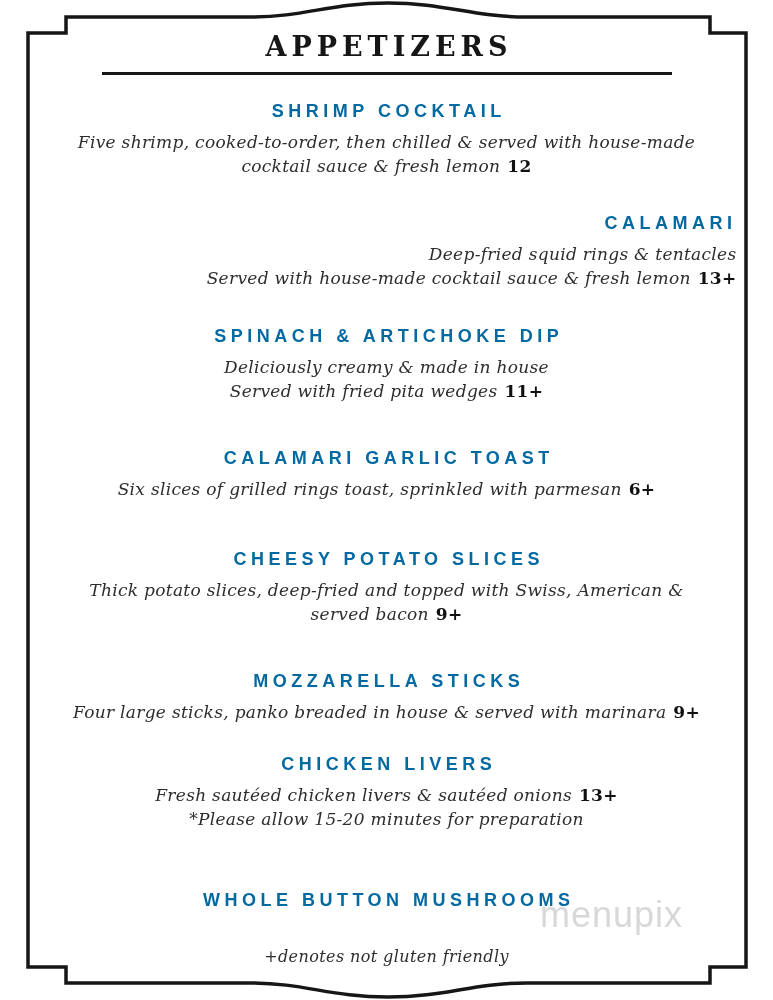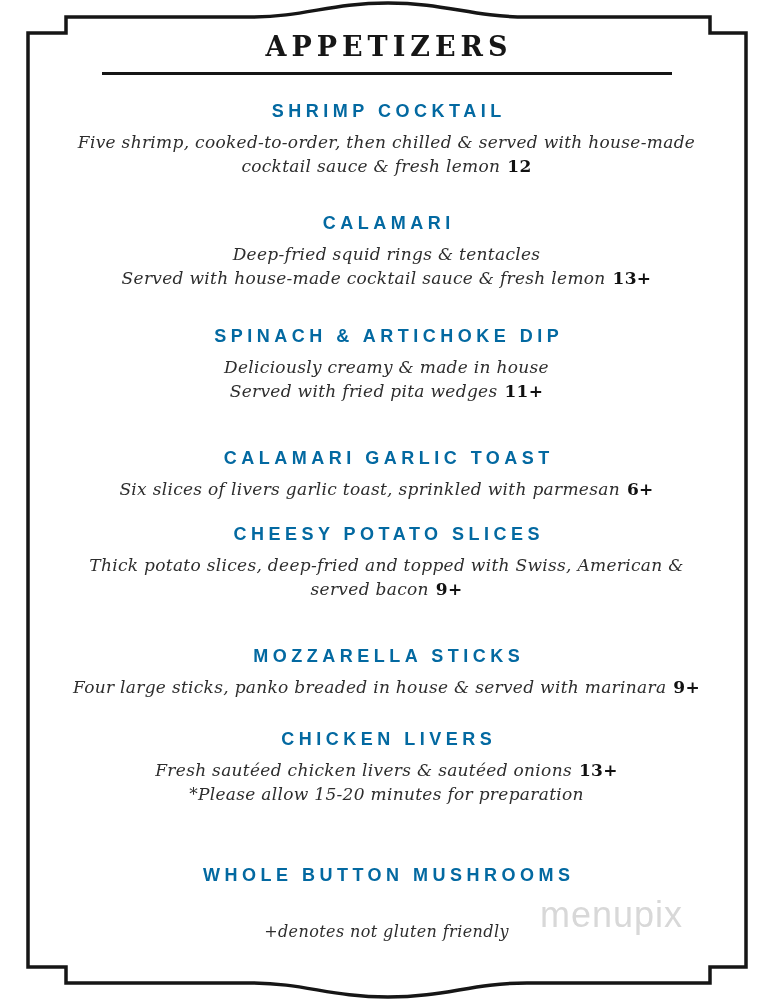--- a/index.html
+++ b/index.html
@@ -41,24 +41,24 @@
 
   .title-rule {
     width: 570px;
     height: 3px;
     background: #161616;
     margin: 9px auto 0 auto;
   }
 
   .menu-item { margin-top: 44px; }
   .menu-item:nth-of-type(1) { margin-top: 27px; }
-  .menu-item:nth-of-type(2) { margin-top: 36px; }
+  .menu-item:nth-of-type(2) { margin-top: 36px; text-align: right; }
   .menu-item:nth-of-type(3) { margin-top: 37px; }
   .menu-item:nth-of-type(4) { margin-top: 46px; }
-  .menu-item:nth-of-type(5) { margin-top: 24px; }
+  .menu-item:nth-of-type(5) { margin-top: 49px; }
   .menu-item:nth-of-type(6) { margin-top: 46px; }
   .menu-item:nth-of-type(7) { margin-top: 31px; }
   .menu-item:nth-of-type(8) { margin-top: 60px; }
 
   h2.item-name {
     margin: 0;
     font-family: "Liberation Sans", sans-serif;
     font-weight: bold;
     font-size: 18px;
     line-height: 19px;
@@ -140,21 +140,21 @@
     <h2 class="item-name">SPINACH &amp; ARTICHOKE DIP</h2>
     <div class="item-desc">
       <p class="desc-line"><span>Deliciously creamy &amp; made in house</span></p>
       <p class="desc-line"><span>Served with fried pita wedges</span><span class="price">11+</span></p>
     </div>
   </section>
 
   <section class="menu-item">
     <h2 class="item-name">CALAMARI GARLIC TOAST</h2>
     <div class="item-desc">
-      <p class="desc-line"><span>Six slices of livers garlic toast, sprinkled with parmesan</span><span class="price">6+</span></p>
+      <p class="desc-line"><span>Six slices of grilled rings toast, sprinkled with parmesan</span><span class="price">6+</span></p>
     </div>
   </section>
 
   <section class="menu-item">
     <h2 class="item-name">CHEESY POTATO SLICES</h2>
     <div class="item-desc">
       <p class="desc-line"><span>Thick potato slices, deep-fried and topped with Swiss, American &amp;</span></p>
       <p class="desc-line"><span>served bacon</span><span class="price">9+</span></p>
     </div>
   </section>

